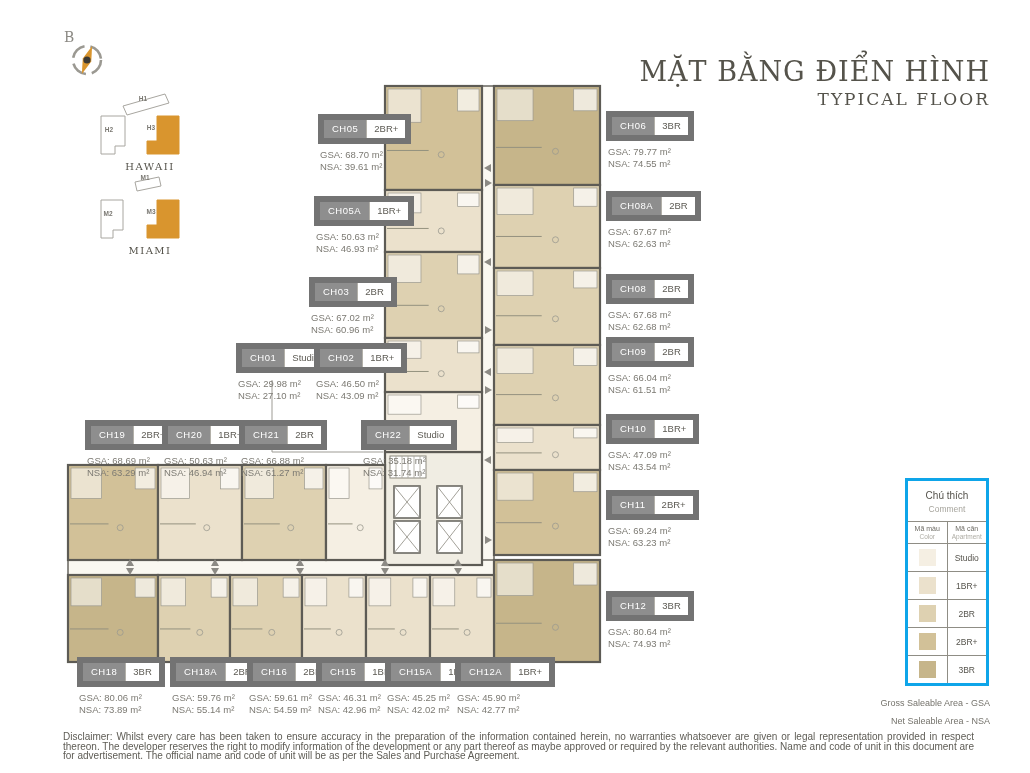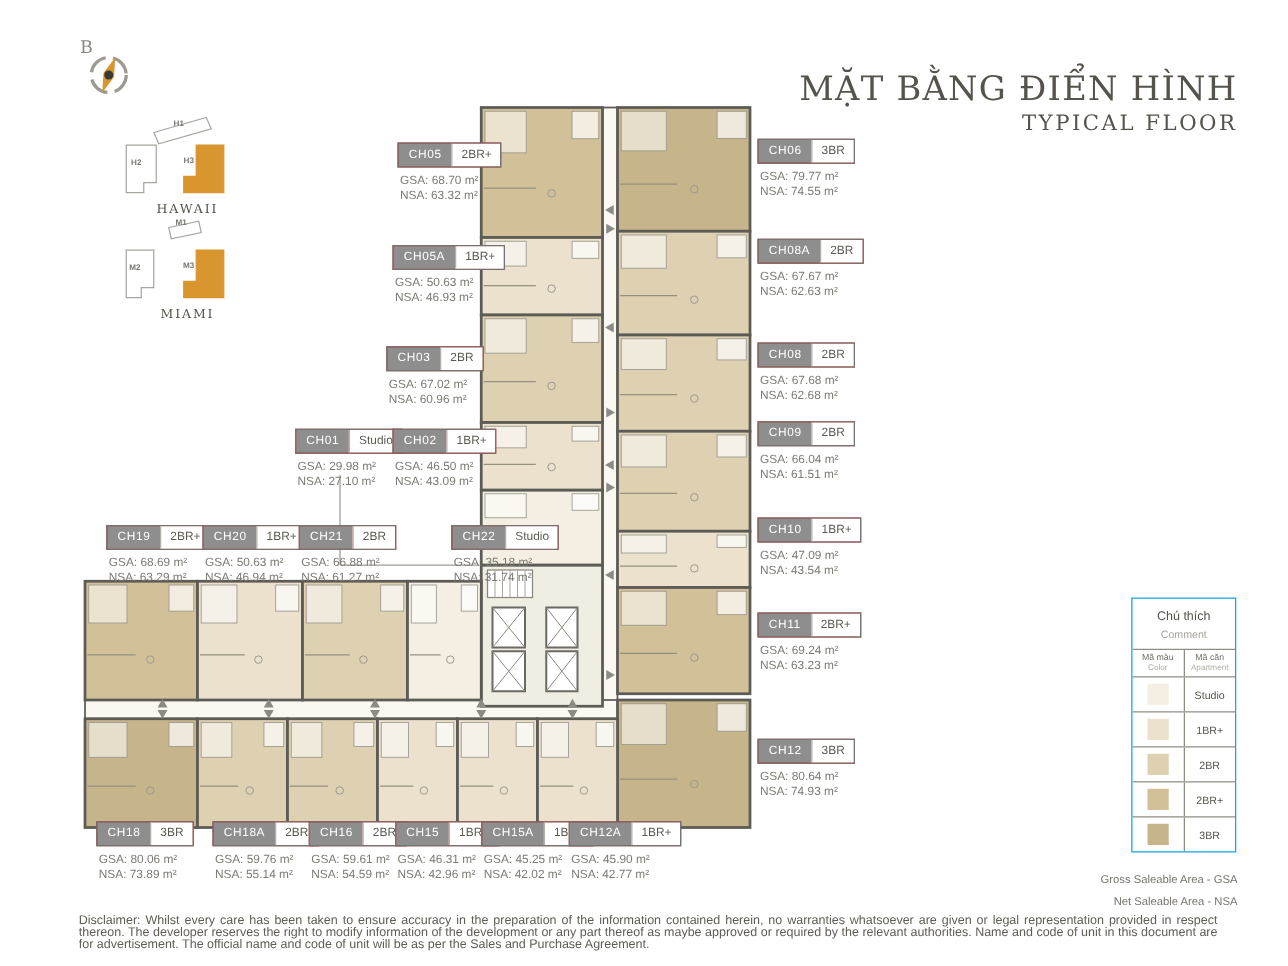--- a/index.html
+++ b/index.html
@@ -20,28 +20,28 @@
   .compass{position:absolute;left:58px;top:24px;z-index:3;}
   .site-map{position:absolute;z-index:3;}
   #map-hawaii{left:95px;top:86px;}
   #map-miami{left:95px;top:168px;}
 
   
   #plan{position:absolute;left:0;top:0;z-index:1;}
 
   
   .unit-card{position:absolute;z-index:4;font-size:9px;color:#7c7a73;line-height:1;}
-  .unit-tag{display:inline-flex;border:1px solid #737373;background:#b91c1c;align-items:center;}
+  .unit-tag{display:inline-flex;border:6px solid #737373;background:#6d28d9;align-items:center;}
   .unit-code{background:#8e8e8e;color:#ffffff;padding:4px 8px;font-size:9.5px;letter-spacing:.5px;}
   .unit-type{padding:4px 7px;color:#5c5a53;font-size:9.5px;border-left:1px solid #b2b0a9;background:#fff;}
   .unit-gsa{margin-top:6px;margin-left:2px;white-space:nowrap;font-size:9.5px;}
   .unit-nsa{margin-top:3px;margin-left:2px;white-space:nowrap;font-size:9.5px;}
 
   
-  .legend{position:absolute;left:905px;top:478px;width:84px;border:1px solid #0ea5e9;
+  .legend{position:absolute;left:905px;top:478px;width:84px;border:3px solid #0ea5e9;
           background:#fff;z-index:3;text-align:center;box-sizing:border-box;}
   .legend-title{padding:9px 4px 7px 4px;}
   .legend-title .vi{font-size:10px;color:#55534c;}
   .legend-title .en{font-size:8.5px;color:#a6a49c;margin-top:3px;}
   .legend-head{display:flex;border-top:1px solid #8f8d85;}
   .legend-head>div{flex:1;padding:3px 1px;}
   .legend-head>div+div{border-left:1px solid #8f8d85;}
   .legend-head .vi{font-size:7px;color:#6e6c65;}
   .legend-head .en{font-size:6.5px;color:#aeaca4;margin-top:1px;}
   .legend-row{display:flex;border-top:1px solid #8f8d85;height:27px;}
@@ -298,21 +298,21 @@
       <polygon points="454,566 462,566 458,559" fill="#8c8a84"></polygon>
       <polygon points="454,568 462,568 458,575" fill="#8c8a84"></polygon>
       <line x1="272" y1="380" x2="272" y2="452" stroke="#9d9b94" stroke-width="1"></line>
       <line x1="272" y1="452" x2="383" y2="452" stroke="#9d9b94" stroke-width="1"></line>
     </svg>
 
   <div id="labels">
       <div class="unit-card" style="left: 318px; top: 114px;"><div class="unit-tag">
           <span class="unit-code">CH05</span>
           <span class="unit-type">2BR+</span>
-        </div><div class="unit-gsa">GSA: 68.70 m²</div><div class="unit-nsa">NSA: 63.32 m²</div></div>
+        </div><div class="unit-gsa">GSA: 68.70 m²</div><div class="unit-nsa">NSA: 39.61 m²</div></div>
       <div class="unit-card" style="left: 314px; top: 196px;"><div class="unit-tag">
           <span class="unit-code">CH05A</span>
           <span class="unit-type">1BR+</span>
         </div><div class="unit-gsa">GSA: 50.63 m²</div><div class="unit-nsa">NSA: 46.93 m²</div></div>
       <div class="unit-card" style="left: 309px; top: 277px;"><div class="unit-tag">
           <span class="unit-code">CH03</span>
           <span class="unit-type">2BR</span>
         </div><div class="unit-gsa">GSA: 67.02 m²</div><div class="unit-nsa">NSA: 60.96 m²</div></div>
       <div class="unit-card" style="left: 236px; top: 343px;"><div class="unit-tag">
           <span class="unit-code">CH01</span>

